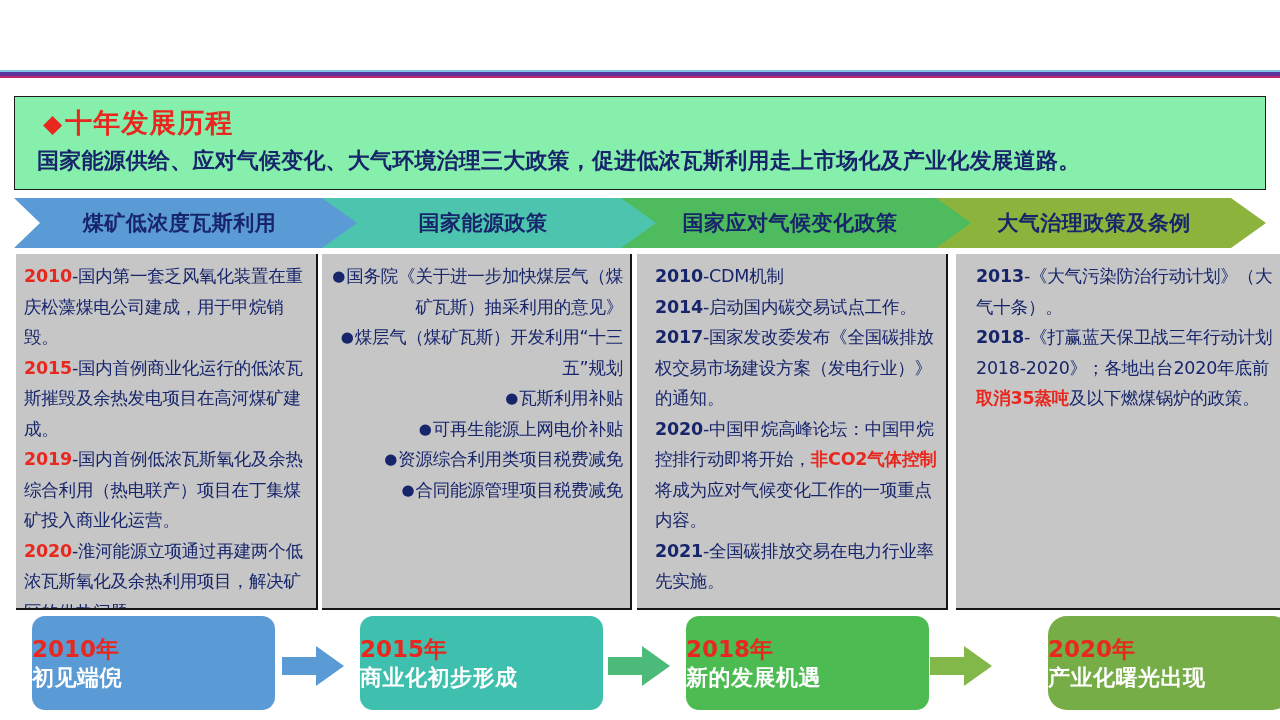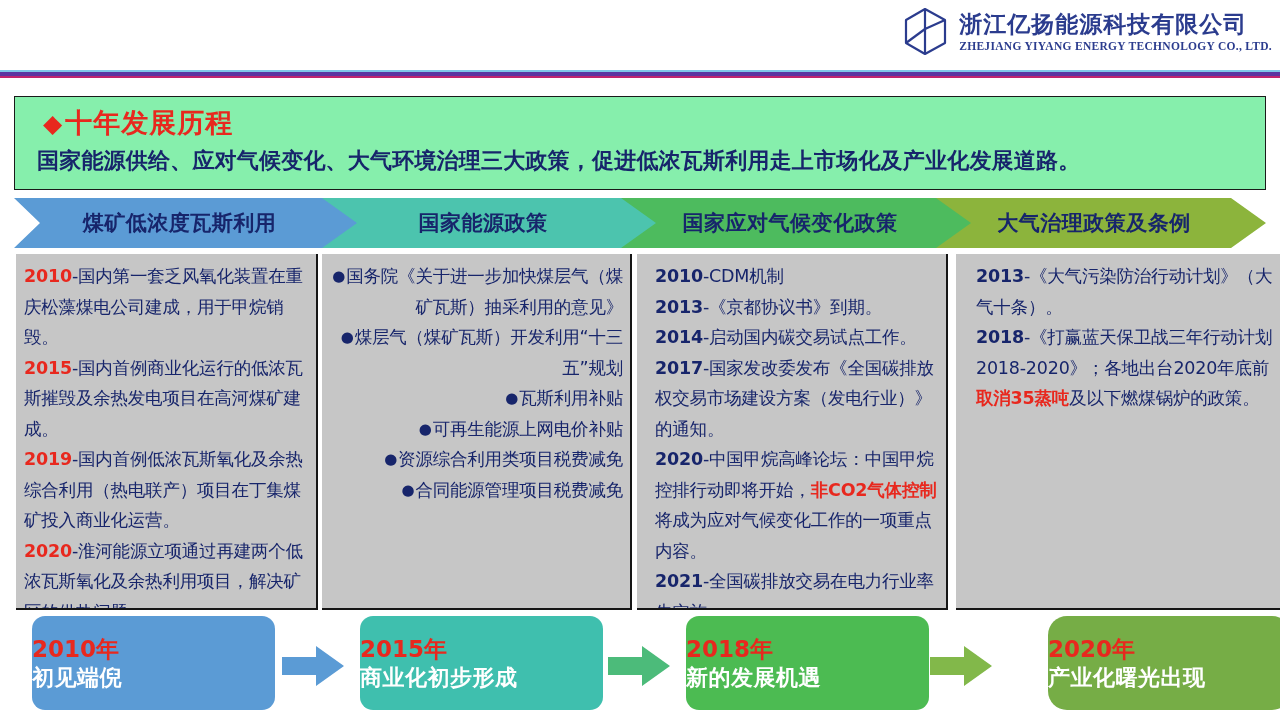--- a/index.html
+++ b/index.html
@@ -106,36 +106,20 @@
 
   .pagewrap{position:absolute;inset:0;}
 </style>
 </head>
 <body>
 
 <div class="slide pagewrap">
 
   <div class="header">
 
-    <div class="brand">
-      <span class="brand-logo">
-        <svg viewBox="0 0 48 52" width="48" height="52">
-          <g fill="none" stroke="#2B3C8E" stroke-width="2.2" stroke-linejoin="round">
-            <polygon points="24,3 44,14 44,37 24,48 5,37 5,14"></polygon>
-            <polyline points="24,3 24,23 44,14"></polyline>
-            <polyline points="24,23 5,37"></polyline>
-            <polyline points="24,23 24,48"></polyline>
-          </g>
-        </svg>
-      </span>
-      <span class="brand-text">
-        <span class="brand-cn">浙江亿扬能源科技有限公司</span>
-        <span class="brand-en">ZHEJIANG YIYANG ENERGY TECHNOLOGY CO., LTD.</span>
-      </span>
-    </div>
   </div>
 
   <div class="rule">
     <div class="r1"></div>
     <div class="r2"></div>
     <div class="r3"></div>
   </div>
 
   <div class="intro">
     <div class="intro-head">
@@ -172,21 +156,20 @@
       <div class="ln wrap"><span class="bul">●</span><span>国务院《关于进一步加快煤层气（煤矿瓦斯）抽采利用的意见》</span></div>
       <div class="ln wrap"><span class="bul">●</span><span>煤层气（煤矿瓦斯）开发利用“十三五”规划</span></div>
       <div class="ln wrap"><span class="bul">●</span><span>瓦斯利用补贴</span></div>
       <div class="ln wrap"><span class="bul">●</span><span>可再生能源上网电价补贴</span></div>
       <div class="ln wrap"><span class="bul">●</span><span>资源综合利用类项目税费减免</span></div>
       <div class="ln wrap"><span class="bul">●</span><span>合同能源管理项目税费减免</span></div>
     </div>
 
     <div class="box b3">
       <div class="ln wrap"><span class="yr-navy">2010</span><span>-CDM机制</span></div>
-      <div class="ln wrap"><span class="yr-navy">2013</span><span>-《京都协议书》到期。</span></div>
       <div class="ln wrap"><span class="yr-navy">2014</span><span>-启动国内碳交易试点工作。</span></div>
       <div class="ln wrap"><span class="yr-navy">2017</span><span>-国家发改委发布《全国碳排放权交易市场建设方案（发电行业）》的通知。</span></div>
       <div class="ln wrap"><span class="yr-navy">2020</span><span>-中国甲烷高峰论坛：中国甲烷控排行动即将开始，</span><span class="hot">非CO2气体控制</span><span>将成为应对气候变化工作的一项重点内容。</span></div>
       <div class="ln wrap"><span class="yr-navy">2021</span><span>-全国碳排放交易在电力行业率先实施。</span></div>
     </div>
 
     <div class="box b4">
       <div class="ln wrap"><span class="yr-navy">2013</span><span>-《大气污染防治行动计划》（大气十条）。</span></div>
       <div class="ln wrap"><span class="yr-navy">2018</span><span>-《打赢蓝天保卫战三年行动计划2018-2020》；各地出台2020年底前</span><span class="hot">取消35蒸吨</span><span>及以下燃煤锅炉的政策。</span></div>
     </div>

